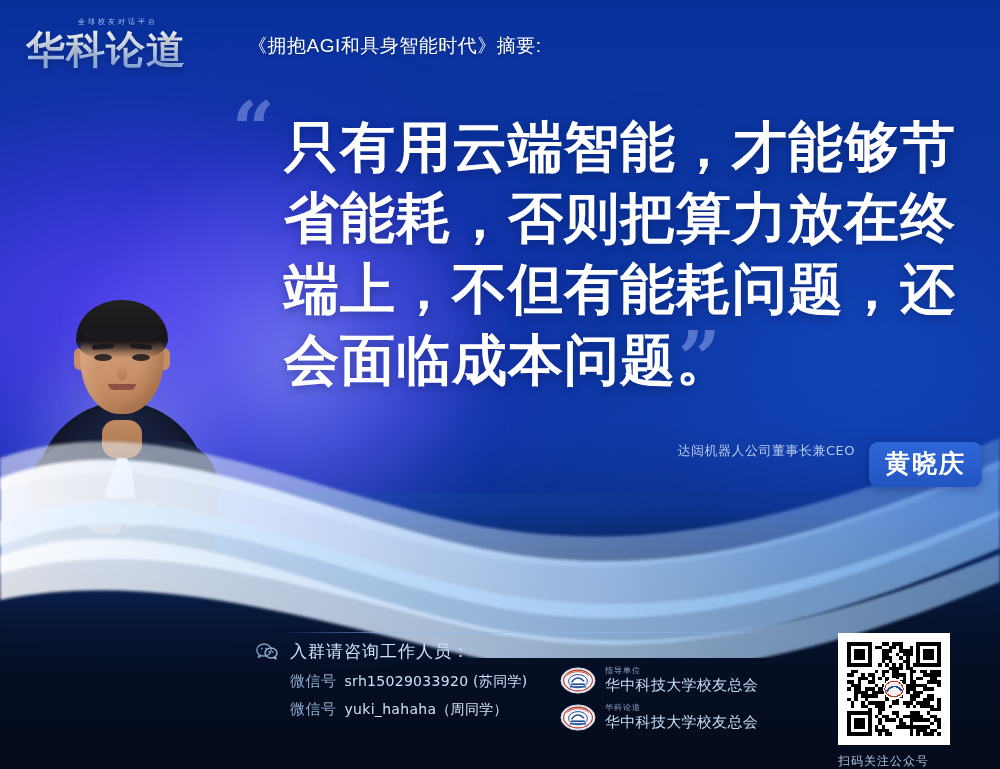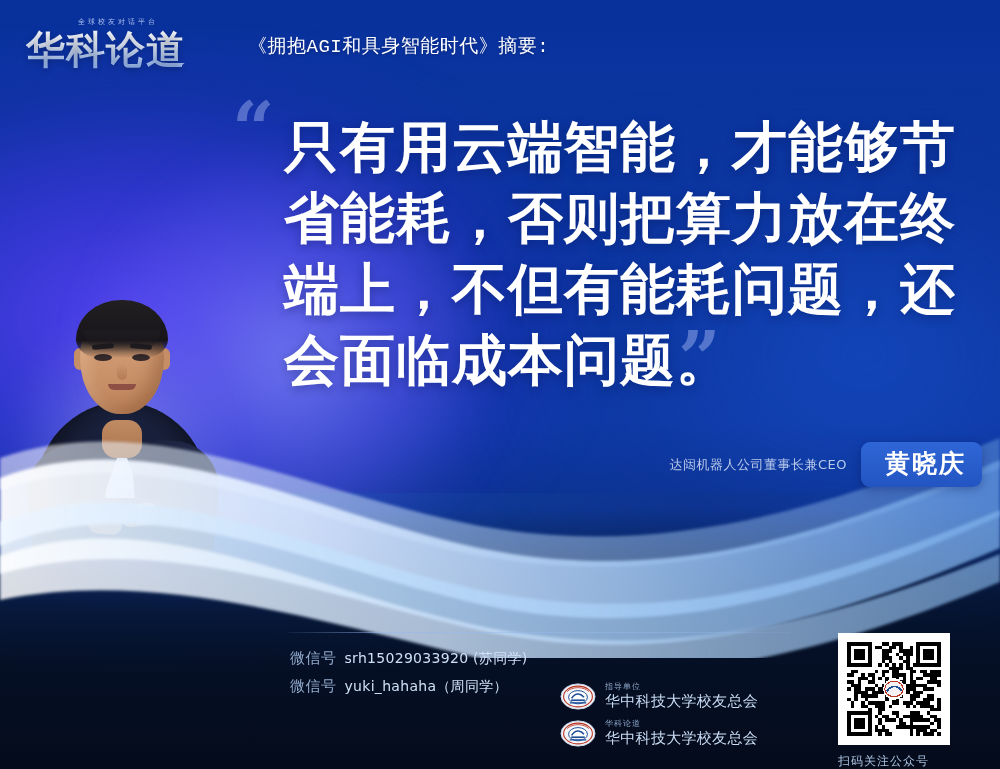--- a/index.html
+++ b/index.html
@@ -183,21 +183,21 @@
     font-family:"DejaVu Sans","Liberation Sans",sans-serif;
     background:linear-gradient(180deg,#ffffff 0%, #eaf2ff 38%, #a8c4f4 72%, #7fa6e8 100%);
     -webkit-background-clip:text; background-clip:text;
     color:transparent;
     text-shadow:0 2px 6px rgba(0,0,0,0.25);
     white-space:nowrap;
   }
   .header-title{
     margin-left:26px;
     font-size:19px; color:#ffffff; letter-spacing:0.5px;
-    font-family:Liberation Mono, monospace;
+    font-family:Liberation Sans, sans-serif;
     white-space:nowrap;
     text-shadow:0 1px 3px rgba(0,0,0,0.25);
   }
 
   
   .quote-open{
     position:absolute; left:232px; top:104px;
     font-size:74px; line-height:50px; font-weight:700;
     color:rgba(190,205,255,0.38);
     font-family:"DejaVu Serif","Liberation Serif",serif;
@@ -220,29 +220,29 @@
     color:#ffffff;
     letter-spacing:1px;
     white-space:nowrap;
     font-family:"DejaVu Sans","Liberation Sans",sans-serif;
     text-shadow:0 3px 10px rgba(4,18,70,0.35);
   }
 
   
   .attrib{
     position:absolute; right:18px; top:442px;
-    display:flex; align-items:center; gap:14px;
+    display:flex; align-items:flex-start; gap:14px;
   }
   .attrib-role{
     font-size:13px; color:#b8c9ea; letter-spacing:0.5px;
     font-family:"DejaVu Sans","Liberation Sans",sans-serif;
     white-space:nowrap;
   }
   .attrib-name{
-    padding:5px 16px 7px 24px;
+    padding:5px 16px 7px 16px;
     border-radius:9px;
     background:linear-gradient(180deg,#2f66d6 0%, #2255c2 100%);
     color:#ffffff; font-size:25px; font-weight:700; letter-spacing:2px;
     font-family:"DejaVu Sans","Liberation Sans",sans-serif;
     box-shadow:0 2px 10px rgba(0,20,80,0.35);
     white-space:nowrap;
   }
 
   
   .footer-divider{
@@ -271,21 +271,21 @@
     font-family:"DejaVu Sans","Liberation Sans",sans-serif;
     white-space:nowrap;
   }
   .f-value{
     font-size:14px; color:#cfe0f7; letter-spacing:0.3px;
     font-family:"DejaVu Sans","Liberation Sans",sans-serif;
     white-space:nowrap;
   }
 
   .orgs{
-    position:absolute; left:560px; top:682px;
+    position:absolute; left:560px; top:666px;
   }
   .org-row{
     display:flex; align-items:center; gap:9px;
     margin-bottom:8px;
   }
   .org-emblem{ width:36px; height:27px; flex:none; }
   .org-texts{ display:flex; flex-direction:column; }
   .org-kind{
     font-size:8px; color:#8fa7c9; letter-spacing:1px; line-height:10px;
     font-family:"DejaVu Sans","Liberation Sans",sans-serif;
@@ -405,20 +405,35 @@
   <div class="quote-close">”</div>
 
   <div class="attrib">
     <div class="attrib-role">达闼机器人公司董事长兼CEO</div>
     <div class="attrib-name">黄晓庆</div>
   </div>
 
   <div class="footer-divider"></div>
 
   <div class="footer-left">
+    <div class="f-head">
+      <span class="wechat-icon">
+        <svg width="22" height="17" viewBox="0 0 22 17" xmlns="http://www.w3.org/2000/svg">
+          <ellipse cx="8" cy="7" rx="7.2" ry="6" fill="none" stroke="#7d97bc" stroke-width="1.4"></ellipse>
+          <path d="M3.4 11.4 L2.2 14.4 L5.4 12.9" fill="none" stroke="#7d97bc" stroke-width="1.4" stroke-linejoin="round"></path>
+          <circle cx="5.8" cy="5.6" r="0.95" fill="#7d97bc"></circle>
+          <circle cx="10.2" cy="5.6" r="0.95" fill="#7d97bc"></circle>
+          <ellipse cx="15" cy="10" rx="6" ry="5" fill="none" stroke="#9ab2d4" stroke-width="1.4"></ellipse>
+          <path d="M18.9 13.4 L20.2 15.8 L17.4 14.6" fill="none" stroke="#9ab2d4" stroke-width="1.4" stroke-linejoin="round"></path>
+          <circle cx="13.2" cy="8.9" r="0.8" fill="#9ab2d4"></circle>
+          <circle cx="16.8" cy="8.9" r="0.8" fill="#9ab2d4"></circle>
+        </svg>
+      </span>
+      <span class="f-head-text">入群请咨询工作人员：</span>
+    </div>
 
     <div class="f-row">
       <span class="f-label">微信号</span>
       <span class="f-value">srh15029033920 (苏同学)</span>
     </div>
     <div class="f-row">
       <span class="f-label">微信号</span>
       <span class="f-value">yuki_hahaha（周同学）</span>
     </div>
   </div>

